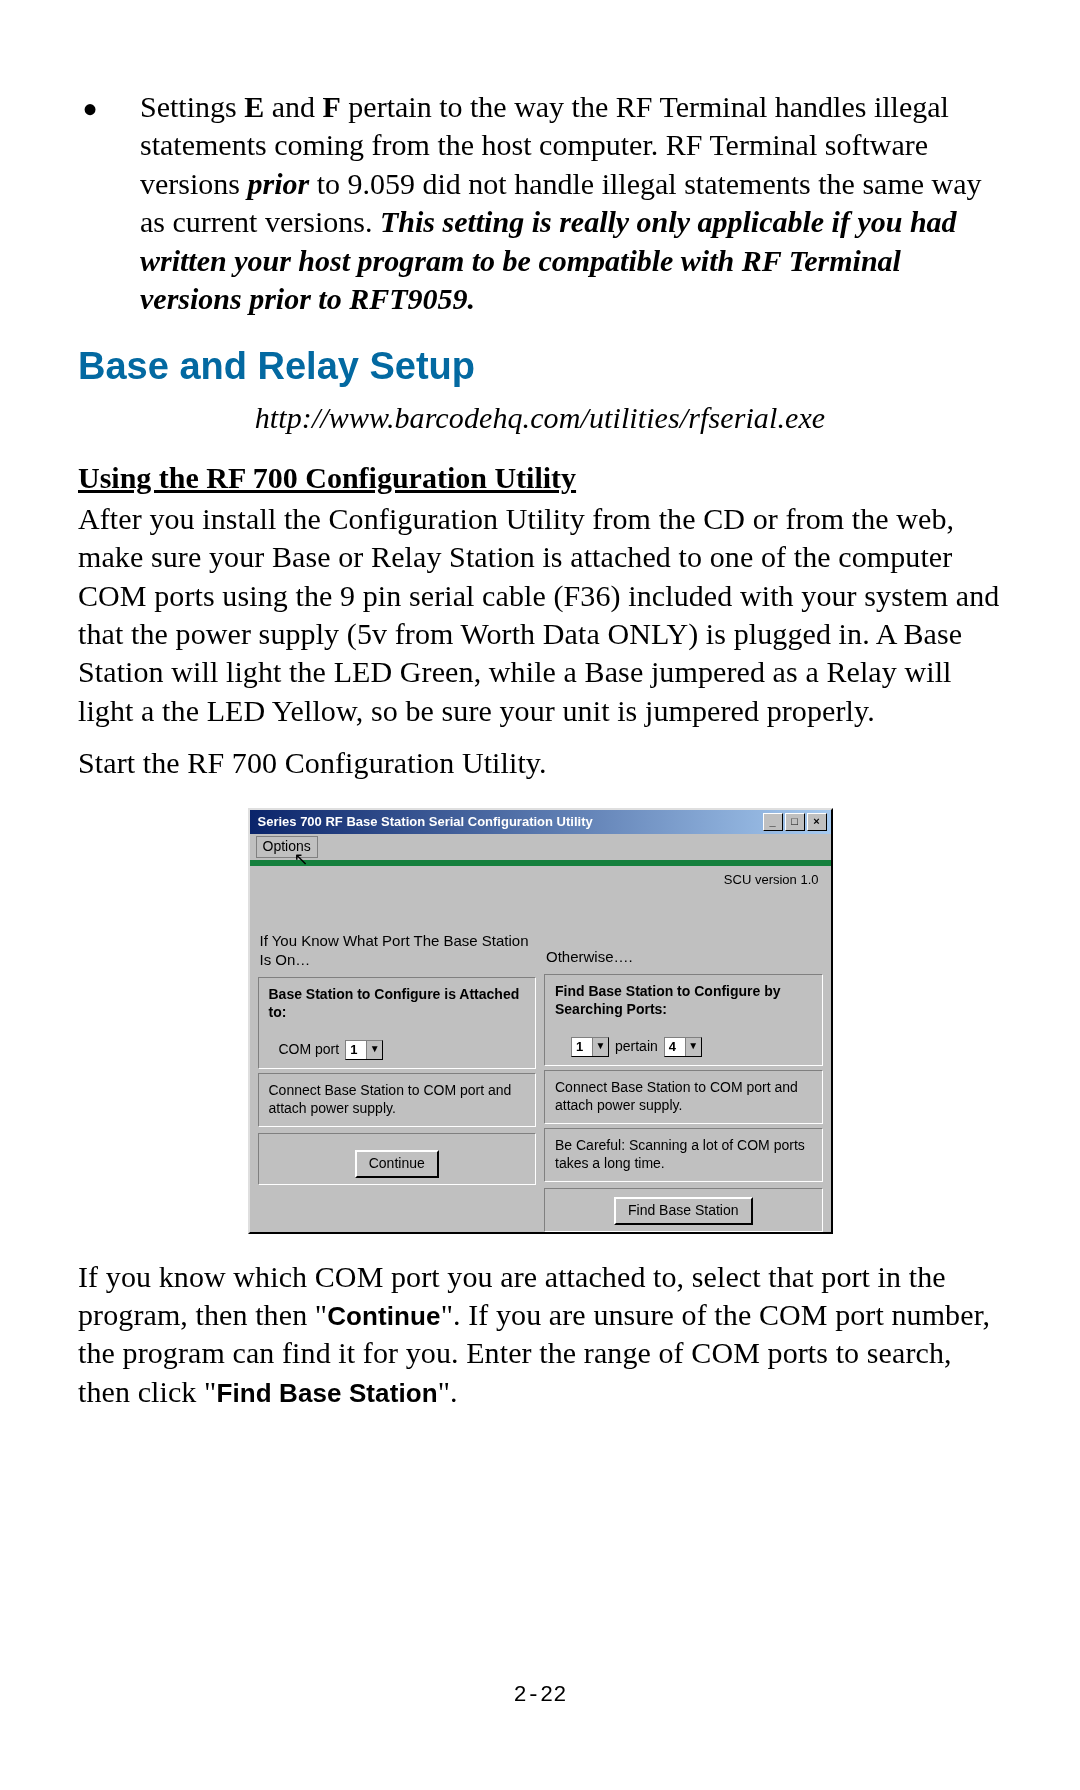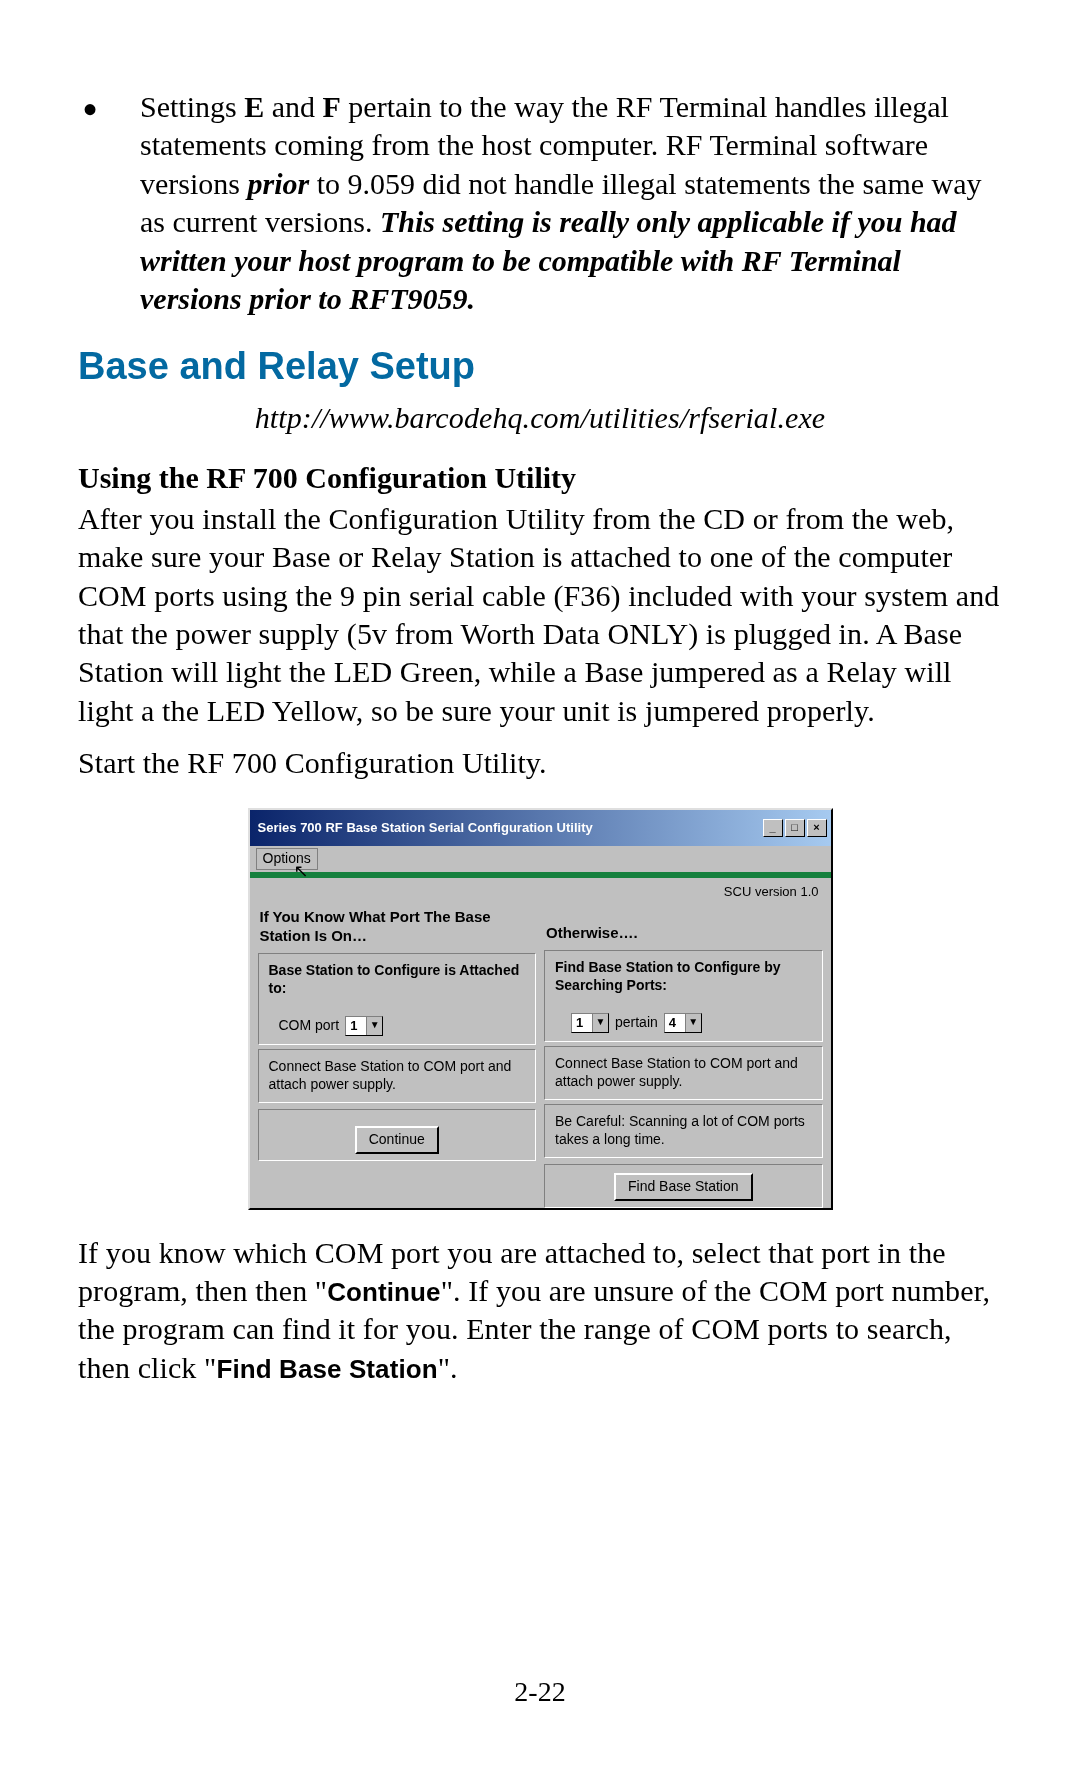--- a/index.html
+++ b/index.html
@@ -54,20 +54,21 @@
     font-size: 30px;
     line-height: 1.28;
     letter-spacing: 0.1px;
   }
   .center {
     text-align: center;
     font-style: italic;
   }
   .subhead {
     font-weight: bold;
+    text-decoration: underline;
     margin-top: 22px;
     margin-bottom: 2px;
     font-size: 30px;
   }
   .shot-wrap {
     width: 585px;
     margin: 26px auto 24px auto;
   }
 
   
@@ -80,21 +81,21 @@
     font-family: Tahoma, Arial, sans-serif;
     font-size: 14px;
     color: #000;
   }
   .titlebar {
     background: linear-gradient(to right, #0a246a, #a6caf0);
     color: #fff;
     padding: 3px 4px 3px 8px;
     display: flex;
     align-items: center;
-    height: 36px;
+    height: 24px;
   }
   .titlebar-text {
     flex: 1;
     font-weight: bold;
     font-size: 13px;
     white-space: nowrap;
     overflow: hidden;
   }
   .titlebar-btns {
     display: flex;
@@ -149,24 +150,25 @@
     display: flex;
     gap: 8px;
     margin-top: -6px;
   }
   .col {
     flex: 1;
     display: flex;
     flex-direction: column;
   }
   .col-head {
-    font-weight: bold;
+    font-weight: normal;
     font-size: 15px;
     padding: 6px 0 8px 2px;
     min-height: 48px;
+    margin-top: 36px;
   }
   .group {
     border: 1px solid #808080;
     border-top-color: #fff;
     border-left-color: #fff;
     background: #c0c0c0;
     padding: 8px 10px;
     font-size: 14px;
     position: relative;
     margin-bottom: 4px;
@@ -229,21 +231,22 @@
     margin-top: 2px;
   }
   .tail-para .ab { font-family: Arial, Helvetica, sans-serif; font-weight: bold; font-size: 26px; }
 
   .page-num {
     position: absolute;
     bottom: 80px;
     left: 0;
     width: 100%;
     text-align: center;
-    font-size: 28px;
+    font-size: 22px;
+    font-family: Liberation Mono, monospace;
   }
 </style>
 </head>
 <body>
 <div class="page">
 
   <div class="bullet-block">
     <div class="bullet-dot">•</div>
     <div class="bullet-text">
       <span>Settings </span><span class="b">E</span><span> and </span><span class="b">F</span><span> pertain to the way the RF Terminal handles illegal statements coming from the host computer. RF Terminal software versions </span><span class="bi">prior</span><span> to 9.059 did not handle illegal statements the same way as current versions. </span><span class="bi">This setting is really only applicable if you had written your host program to be compatible with RF Terminal versions prior to RFT9059.</span>

